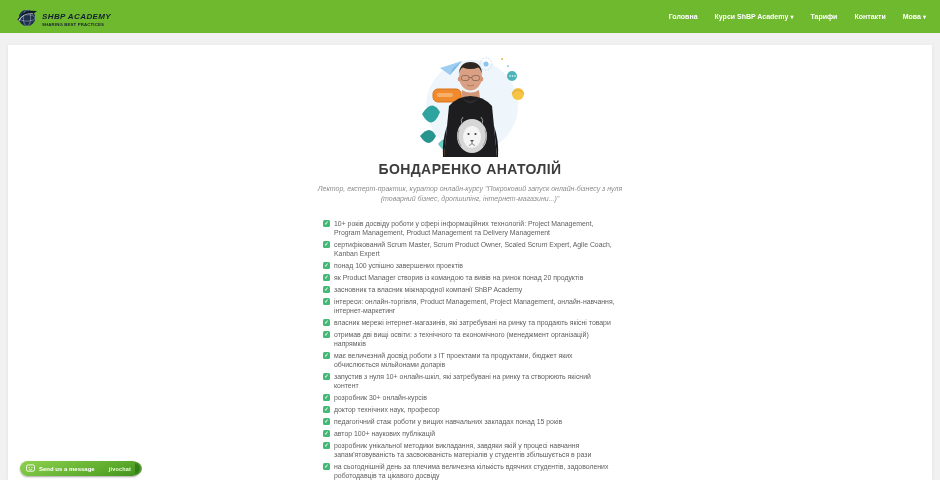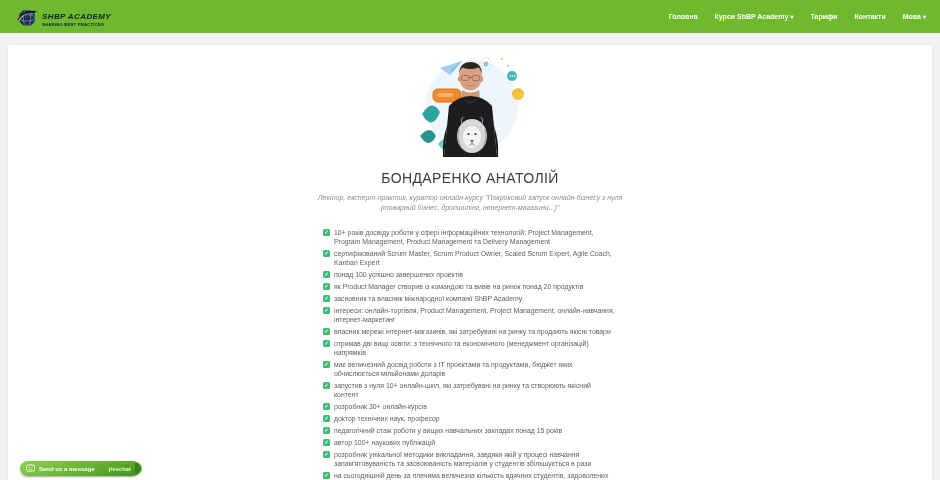--- a/index.html
+++ b/index.html
@@ -33,22 +33,22 @@
 
   
   .page-card {
     background: #ffffff; margin: 12px 8px 0 8px; height: 435px;
     box-shadow: 0 1px 4px rgba(0,0,0,0.07);
     overflow: hidden;
   }
   .profile-photo { display: block; margin: 7px auto 0 auto; width: 109px; height: 105px; }
 
   .profile-name {
-    text-align: center; font-size: 14px; font-weight: normal; color: #3c3c3c;
-    letter-spacing: 0.4px; margin-top: 13px;
+    text-align: center; font-size: 14px; font-weight: bold; color: #3c3c3c;
+    letter-spacing: 0.4px; margin-top: 4px;
   }
   .profile-subtitle {
     text-align: center; font-style: italic; font-size: 7px; color: #8d8d8d;
     max-width: 305px; margin: 7px auto 0 auto; line-height: 1.4;
   }
 
   .achievements {
     width: 294px; margin: 15px auto 0 auto; list-style: none;
     font-size: 6.9px; color: #5e5e5e; line-height: 9px;
   }

